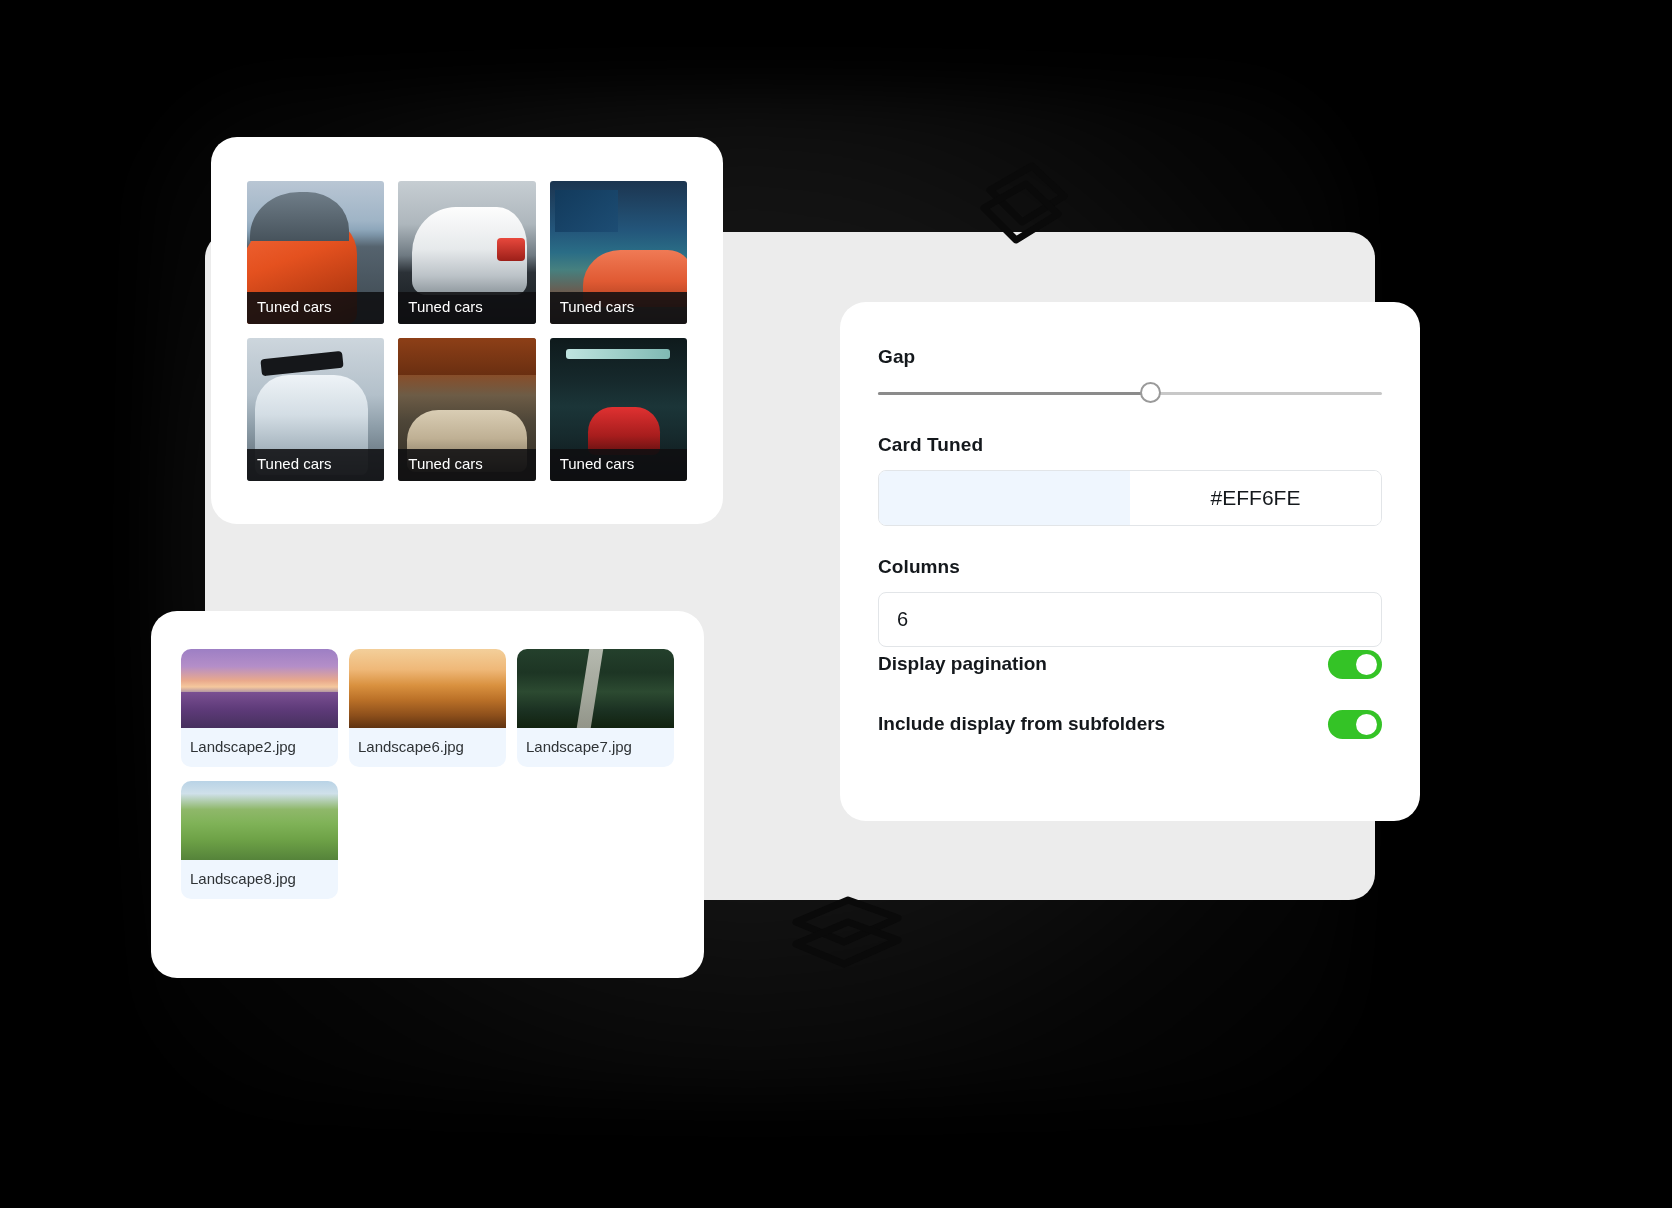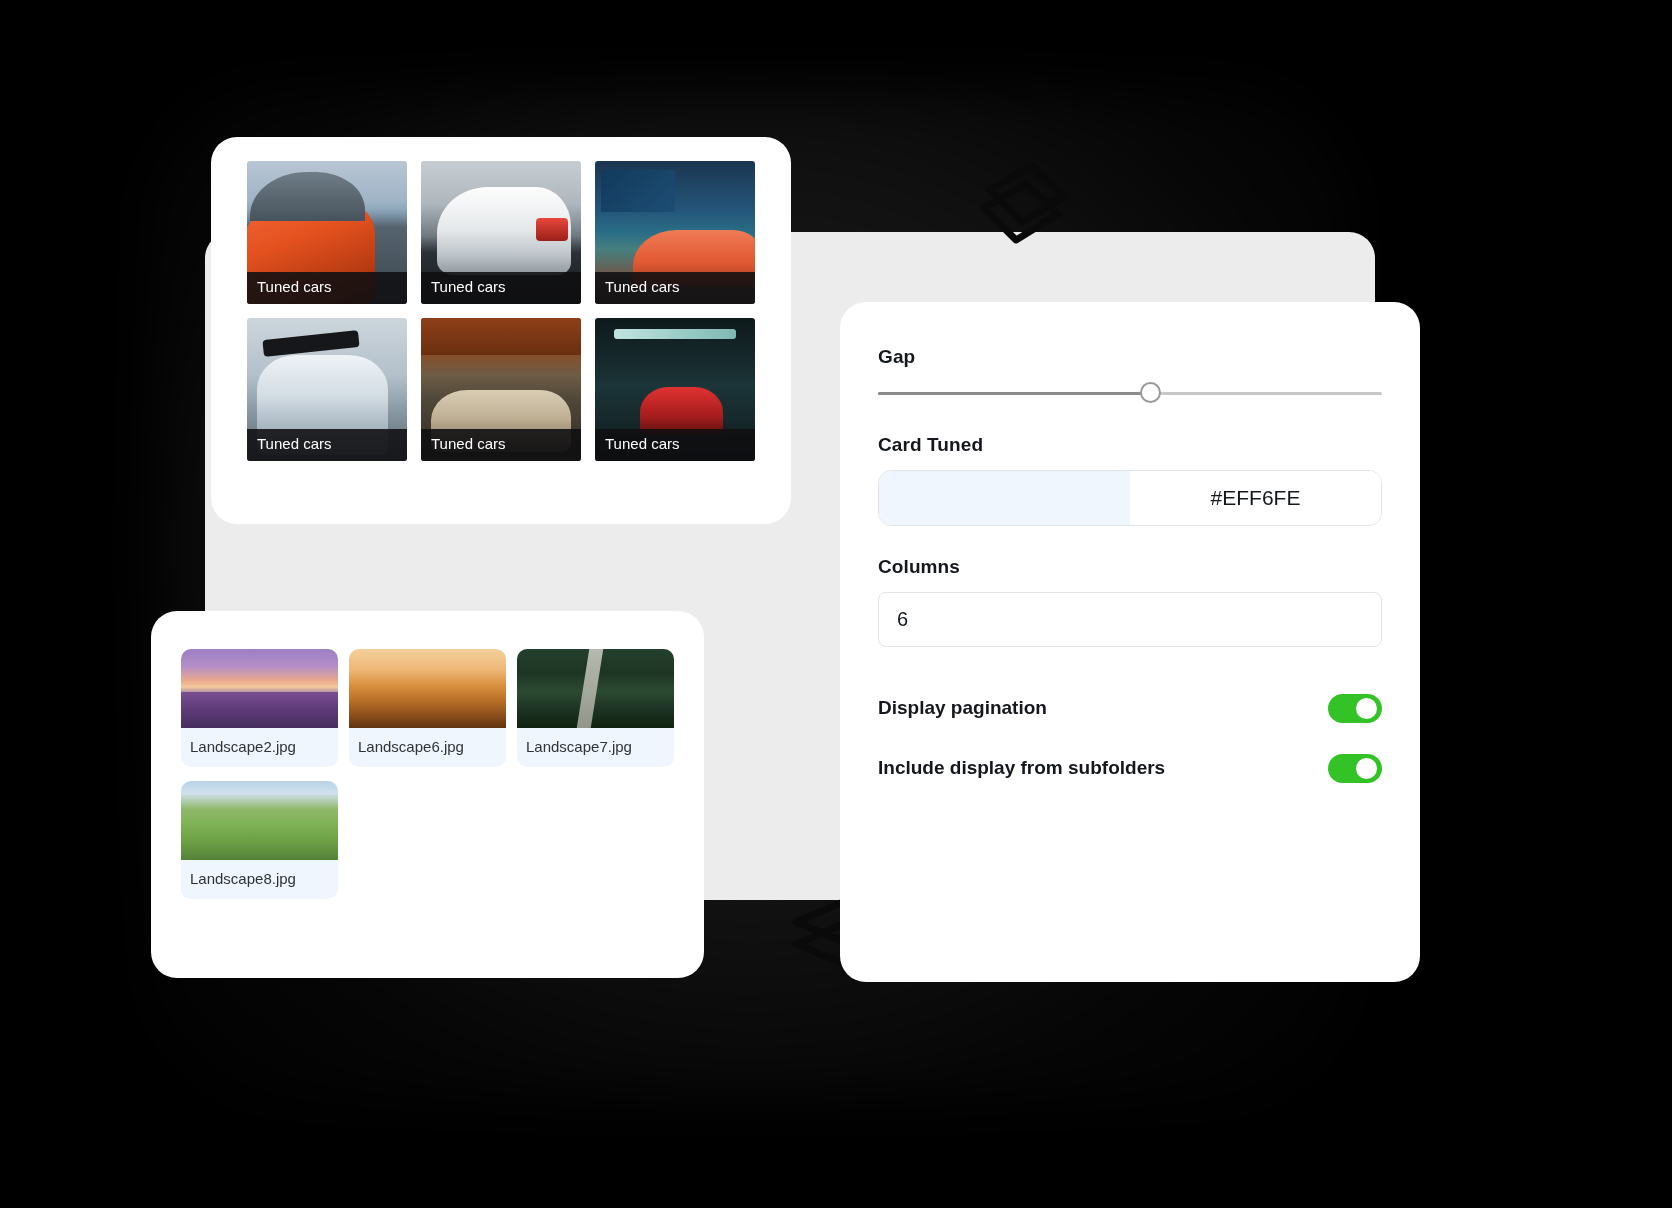--- a/index.html
+++ b/index.html
@@ -33,22 +33,22 @@
   
   .card {
     position: absolute;
     background: #ffffff;
     border-radius: 26px;
   }
 
   
   .cars-card {
     left: 211px; top: 137px;
-    width: 580px; height: 387px;
-    padding: 24px 36px;
+    width: 512px; height: 387px;
+    padding: 44px 36px;
   }
   .cars-grid {
     display: grid;
     grid-template-columns: repeat(3, 1fr);
     gap: 14px 14px;
   }
   .car-tile {
     position: relative;
     height: 143px;
     border-radius: 3px;
@@ -138,21 +138,21 @@
   .landC { background: linear-gradient(180deg,#cdd7da 0%,#b9c6c9 26%,#8fa5a3 42%,#5e7f72 60%,#3f5f52 80%,#2d4639 100%); }
   .landD { background: linear-gradient(180deg,#f3cf9a 0%,#efb878 26%,#d9913f 46%,#bb7128 64%,#8d4f1b 84%,#5f3311 100%); }
   .landE { background: linear-gradient(180deg,#24402c 0%,#1d3524 30%,#2c4a31 54%,#1b3122 78%,#11220f 100%); }
   .landE::after { content:""; position:absolute; left:42%; top:0; width:9%; height:100%;
       background: linear-gradient(180deg,#cfcfc6 0%,#a9a99e 100%); transform: skewX(-9deg); opacity:.85; }
   .landF { background: linear-gradient(180deg,#b9d3e6 0%,#cfe0ea 16%,#8fb86a 36%,#7fb257 54%,#6ea247 74%,#55833a 100%); }
 
   
   .settings-card {
     left: 840px; top: 302px;
-    width: 580px; height: 680px;
+    width: 580px; height: 519px;
     padding: 44px 38px 30px;
   }
   .field-label {
     font-size: 19px;
     font-weight: 700;
     color: #14181c;
     margin-bottom: 14px;
     letter-spacing: .1px;
   }
 
@@ -170,37 +170,37 @@
     position: absolute; left: 54%; top: 0;
     width: 21px; height: 21px; margin-left: -10px;
     background: #fff; border: 2px solid #9a9a9a; border-radius: 50%;
   }
 
   
   .color-field {
     display: flex;
     height: 56px;
     border: 1px solid #e2e5e8;
-    border-radius: 13px;
+    border-radius: 8px;
     overflow: hidden;
     margin-bottom: 30px;
   }
   .color-swatch { width: 50%; background: #eff6fe; }
   .color-hex {
     flex: 1;
     display: flex;
     align-items: center;
     justify-content: center;
     font-size: 21px;
     color: #14181c;
     background: #fff;
   }
 
   
-  .num-row { display: flex; gap: 20px; margin-bottom: 44px; }
+  .num-row { display: flex; gap: 20px; }
   .num-col { flex: 1; }
   .num-input {
     height: 55px;
     border: 1px solid #e2e5e8;
     border-radius: 8px;
     display: flex;
     align-items: center;
     padding: 0 18px;
     font-size: 20px;
     color: #14181c;

